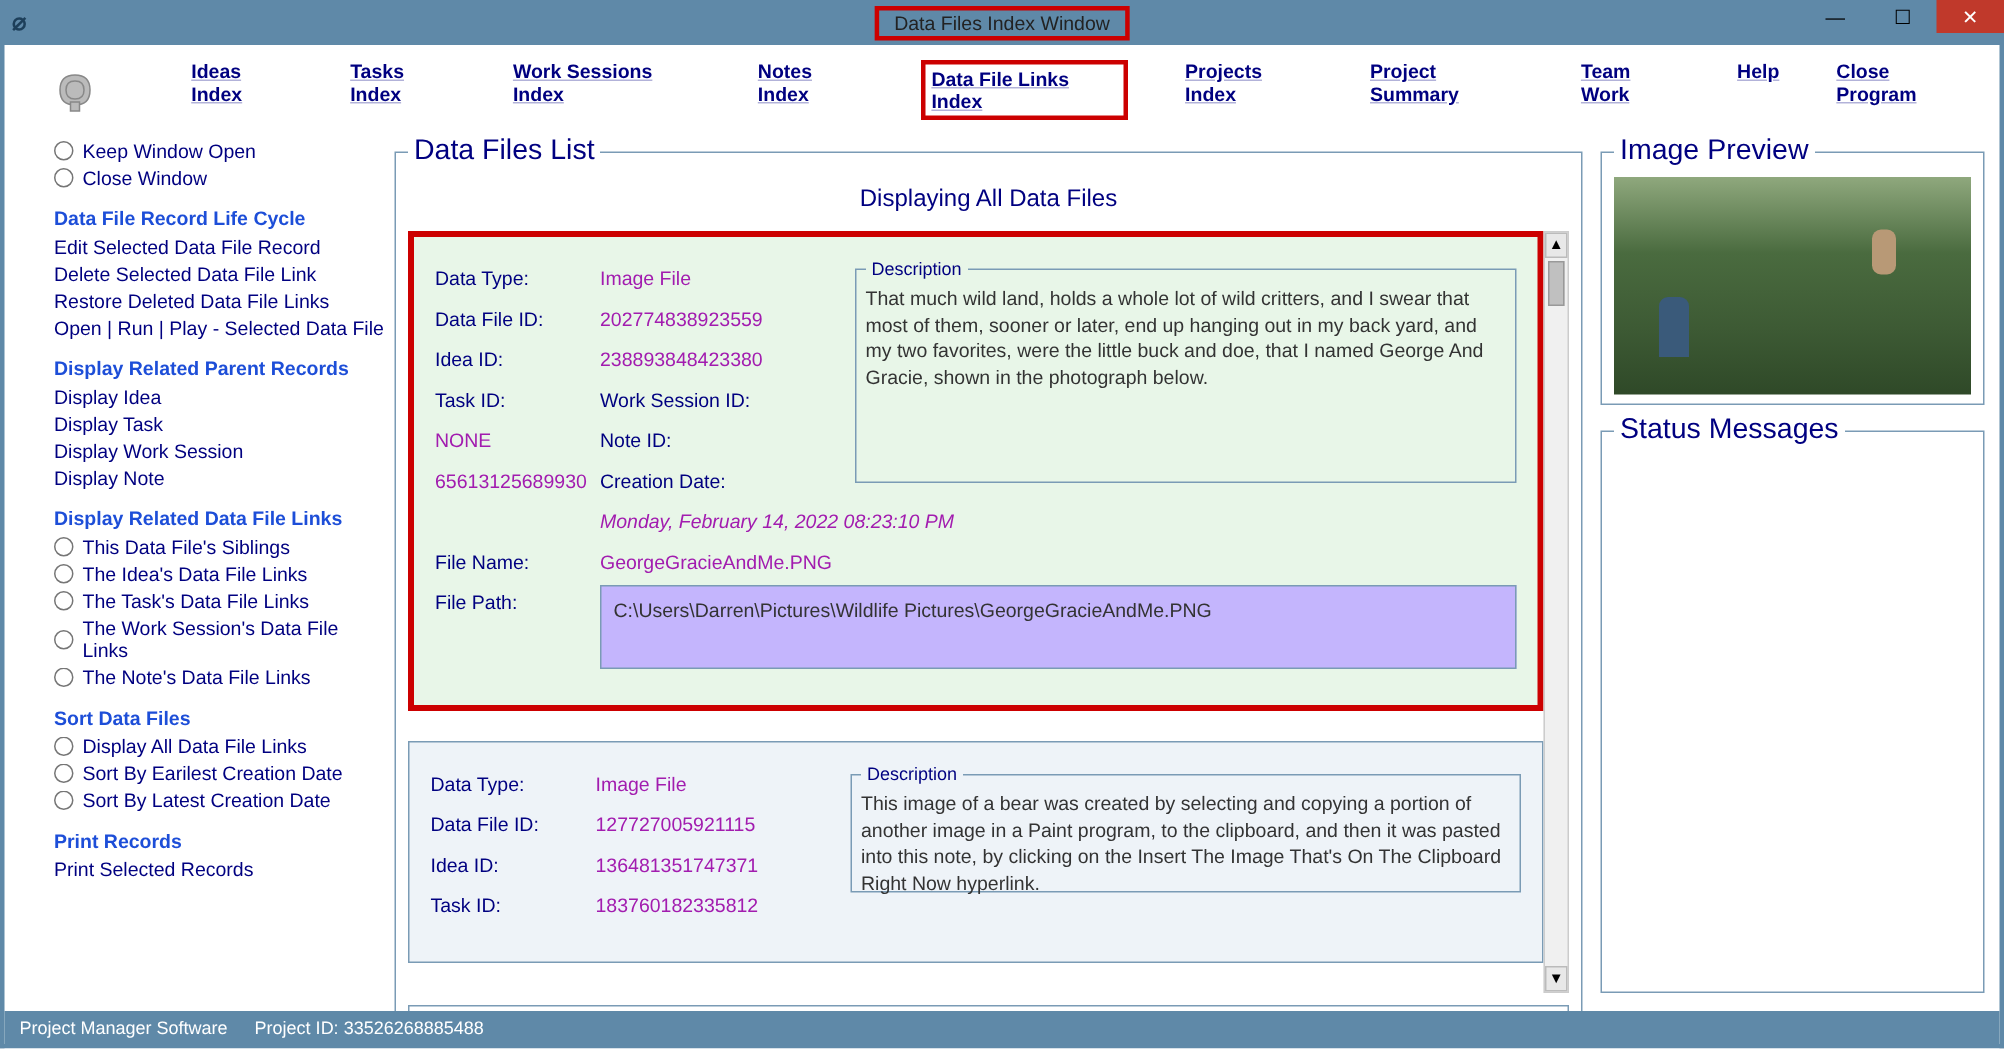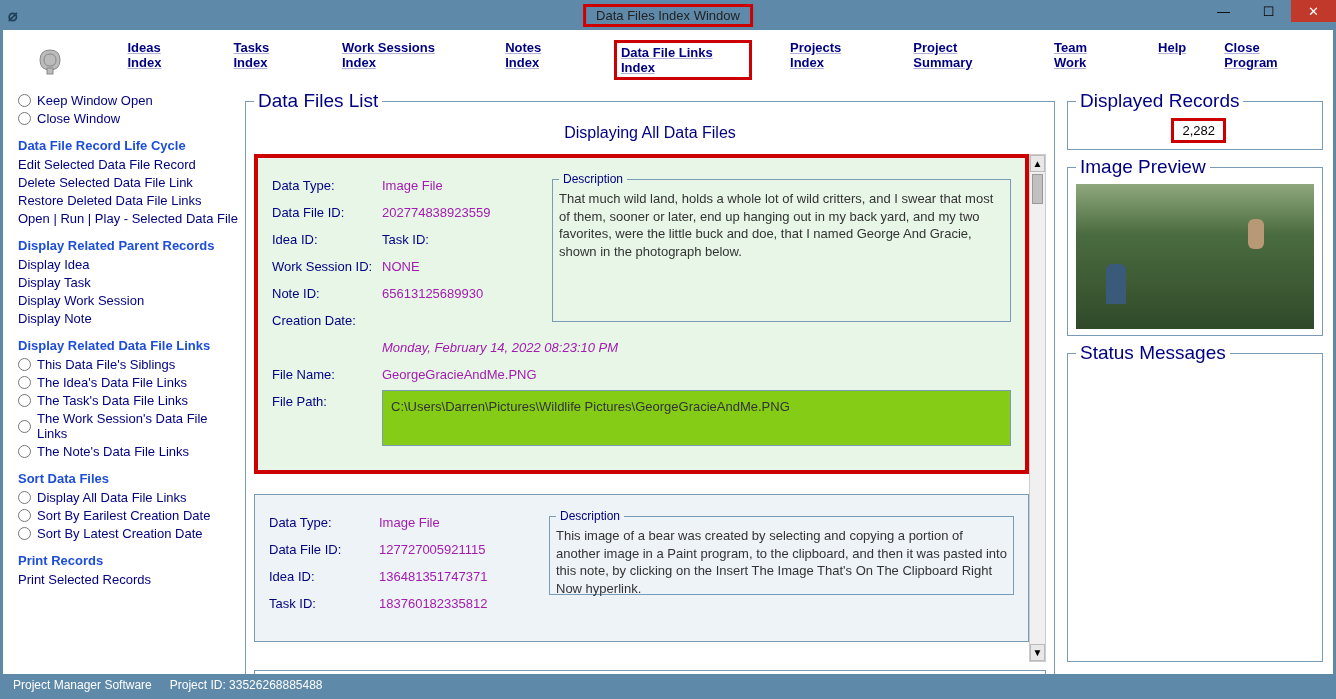--- a/index.html
+++ b/index.html
@@ -14,21 +14,21 @@
 
 .content { border: 3px solid #5f89a8; border-top: none; height: 669px; background: #fff; display: flex; flex-direction: column; }
 
 .toolbar { height: 60px; display: flex; align-items: center; padding: 0 20px; gap: 36px; }
 .toolbar .logo { width: 55px; height: 45px; display: flex; align-items: center; justify-content: center; }
 .toolbar .logo svg { width: 40px; height: 40px; }
 .toolbar .menu { display: flex; gap: 38px; margin-left: 15px; }
 .toolbar .menu a { color: #000080; font-weight: bold; text-decoration: underline; text-decoration-color: rgba(0,0,128,0.3); font-size: 13px; cursor: pointer; }
 .toolbar .menu a.highlight { border: 3px solid #cc0000; padding: 2px 4px; }
 
-.body { flex: 1; display: flex; padding: 0 10px 6px 10px; overflow: hidden; justify-content: flex-end; }
+.body { flex: 1; display: flex; padding: 0 10px 6px 28px; overflow: hidden; justify-content: flex-end; }
 
 .sidebar { width: 232px; padding: 0 5px; }
 .sidebar .radio-row { display: flex; align-items: center; gap: 6px; margin: 3px 0; color: #000080; cursor: pointer; }
 .sidebar .radio-row input[type=radio] { margin: 0; }
 .sidebar .section-title { color: #1d4ed8; font-weight: bold; margin: 12px 0 4px 0; font-size: 13px; }
 .sidebar .link { color: #000080; margin: 3px 0; cursor: pointer; display: block; }
 
 .main { flex: 1; display: flex; flex-direction: column; min-width: 0; }
 fieldset { border: 1px solid #7a9bb5; padding: 6px 8px; margin: 0; }
 legend { color: #000080; font-size: 19px; padding: 0 4px; }
@@ -44,21 +44,21 @@
 .record { border: 1px solid #6b9b6b; background: #e8f6e8; padding: 14px 14px 24px 14px; font-size: 13px; margin-bottom: 20px; position: relative; }
 .record.first { border: 4px solid #cc0000; }
 .record.other { background: #eef3f8; border: 1px solid #7a9bb5; }
 .rec-grid { display: grid; grid-template-columns: 110px 170px 1fr; column-gap: 0; }
 .rec-label { color: #000080; padding: 6px 0; }
 .rec-value { color: #a21caf; padding: 6px 0; }
 .rec-desc { grid-column: 3; }
 .desc-fieldset { border: 1px solid #7a9bb5; padding: 4px 6px 8px 6px; height: 150px; }
 .desc-fieldset legend { color: #000080; font-size: 12px; }
 .desc-text { color: #333; line-height: 1.35; font-size: 13px; }
-.filepath-box { grid-column: 2 / span 2; border: 1px solid #7a9bb5; background: #84cc16; padding: 8px; margin-top: 2px; color: #333; height: 56px; }
+.filepath-box { grid-column: 2 / span 2; border: 1px solid #7a9bb5; background: #c4b5fd; padding: 8px; margin-top: 2px; color: #333; height: 56px; }
 
 .searchbar { margin-top: 8px; }
 .searchbar input { width: 100%; height: 24px; border: 1px solid #7a9bb5; padding: 2px 6px; font-size: 13px; }
 
 .rightcol { width: 268px; padding-left: 12px; display: flex; flex-direction: column; }
 .rightcol fieldset { margin-bottom: 6px; }
 .count-input { border: 3px solid #cc0000; padding: 2px 8px; width: 55px; text-align: right; font-size: 13px; display: inline-block; margin-left: 95px; }
 .img-preview { height: 145px; background: linear-gradient(to bottom, #8fa87d 0%, #4a6b3f 35%, #3d5a34 70%, #2f4928 100%); position: relative; overflow: hidden; }
 .img-preview::before { content: ""; position: absolute; left: 30px; top: 80px; width: 20px; height: 40px; background: #3a5a7a; border-radius: 6px 6px 0 0; }
 .img-preview::after { content: ""; position: absolute; right: 50px; top: 35px; width: 16px; height: 30px; background: #b89976; border-radius: 6px; }
@@ -179,20 +179,21 @@
                 <div class="rec-value">Image File</div>
                 <div class="rec-desc" style="grid-row: 1 / span 6;">
                   <fieldset class="desc-fieldset">
                     <legend>Description</legend>
                     <div class="desc-text">That much wild land, holds a whole lot of wild critters, and I swear that most of them, sooner or later, end up hanging out in my back yard, and my two favorites, were the little buck and doe, that I named George And Gracie, shown in the photograph below.</div>
                   </fieldset>
                 </div>
                 <div class="rec-label">Data File ID:</div>
                 <div class="rec-value">202774838923559</div>
                 <div class="rec-label">Idea ID:</div>
+                <div class="rec-value">238893848423380</div>
                 <div class="rec-label">Task ID:</div>
                 <div class="rec-label">Work Session ID:</div>
                 <div class="rec-value">NONE</div>
                 <div class="rec-label">Note ID:</div>
                 <div class="rec-value">65613125689930</div>
                 <div class="rec-label">Creation Date:</div>
                 <div class="rec-value" style="grid-column: 2 / span 2; font-style: italic;">Monday, February 14, 2022   08:23:10 PM</div>
                 <div class="rec-label">File Name:</div>
                 <div class="rec-value" style="grid-column: 2 / span 2;">GeorgeGracieAndMe.PNG</div>
                 <div class="rec-label">File Path:</div>
@@ -230,24 +231,20 @@
 
         <div class="searchbar">
           <input type="text" style="">
           
         </div>
       </fieldset>
     </div>
 
     <div class="rightcol">
       <fieldset>
-        <legend>Displayed Records</legend>
-        <span class="count-input">2,282</span>
-      </fieldset>
-      <fieldset>
         <legend>Image Preview</legend>
         <div class="img-preview"></div>
       </fieldset>
       <fieldset class="status-box">
         <legend>Status Messages</legend>
       </fieldset>
     </div>
 
   </div>
 

